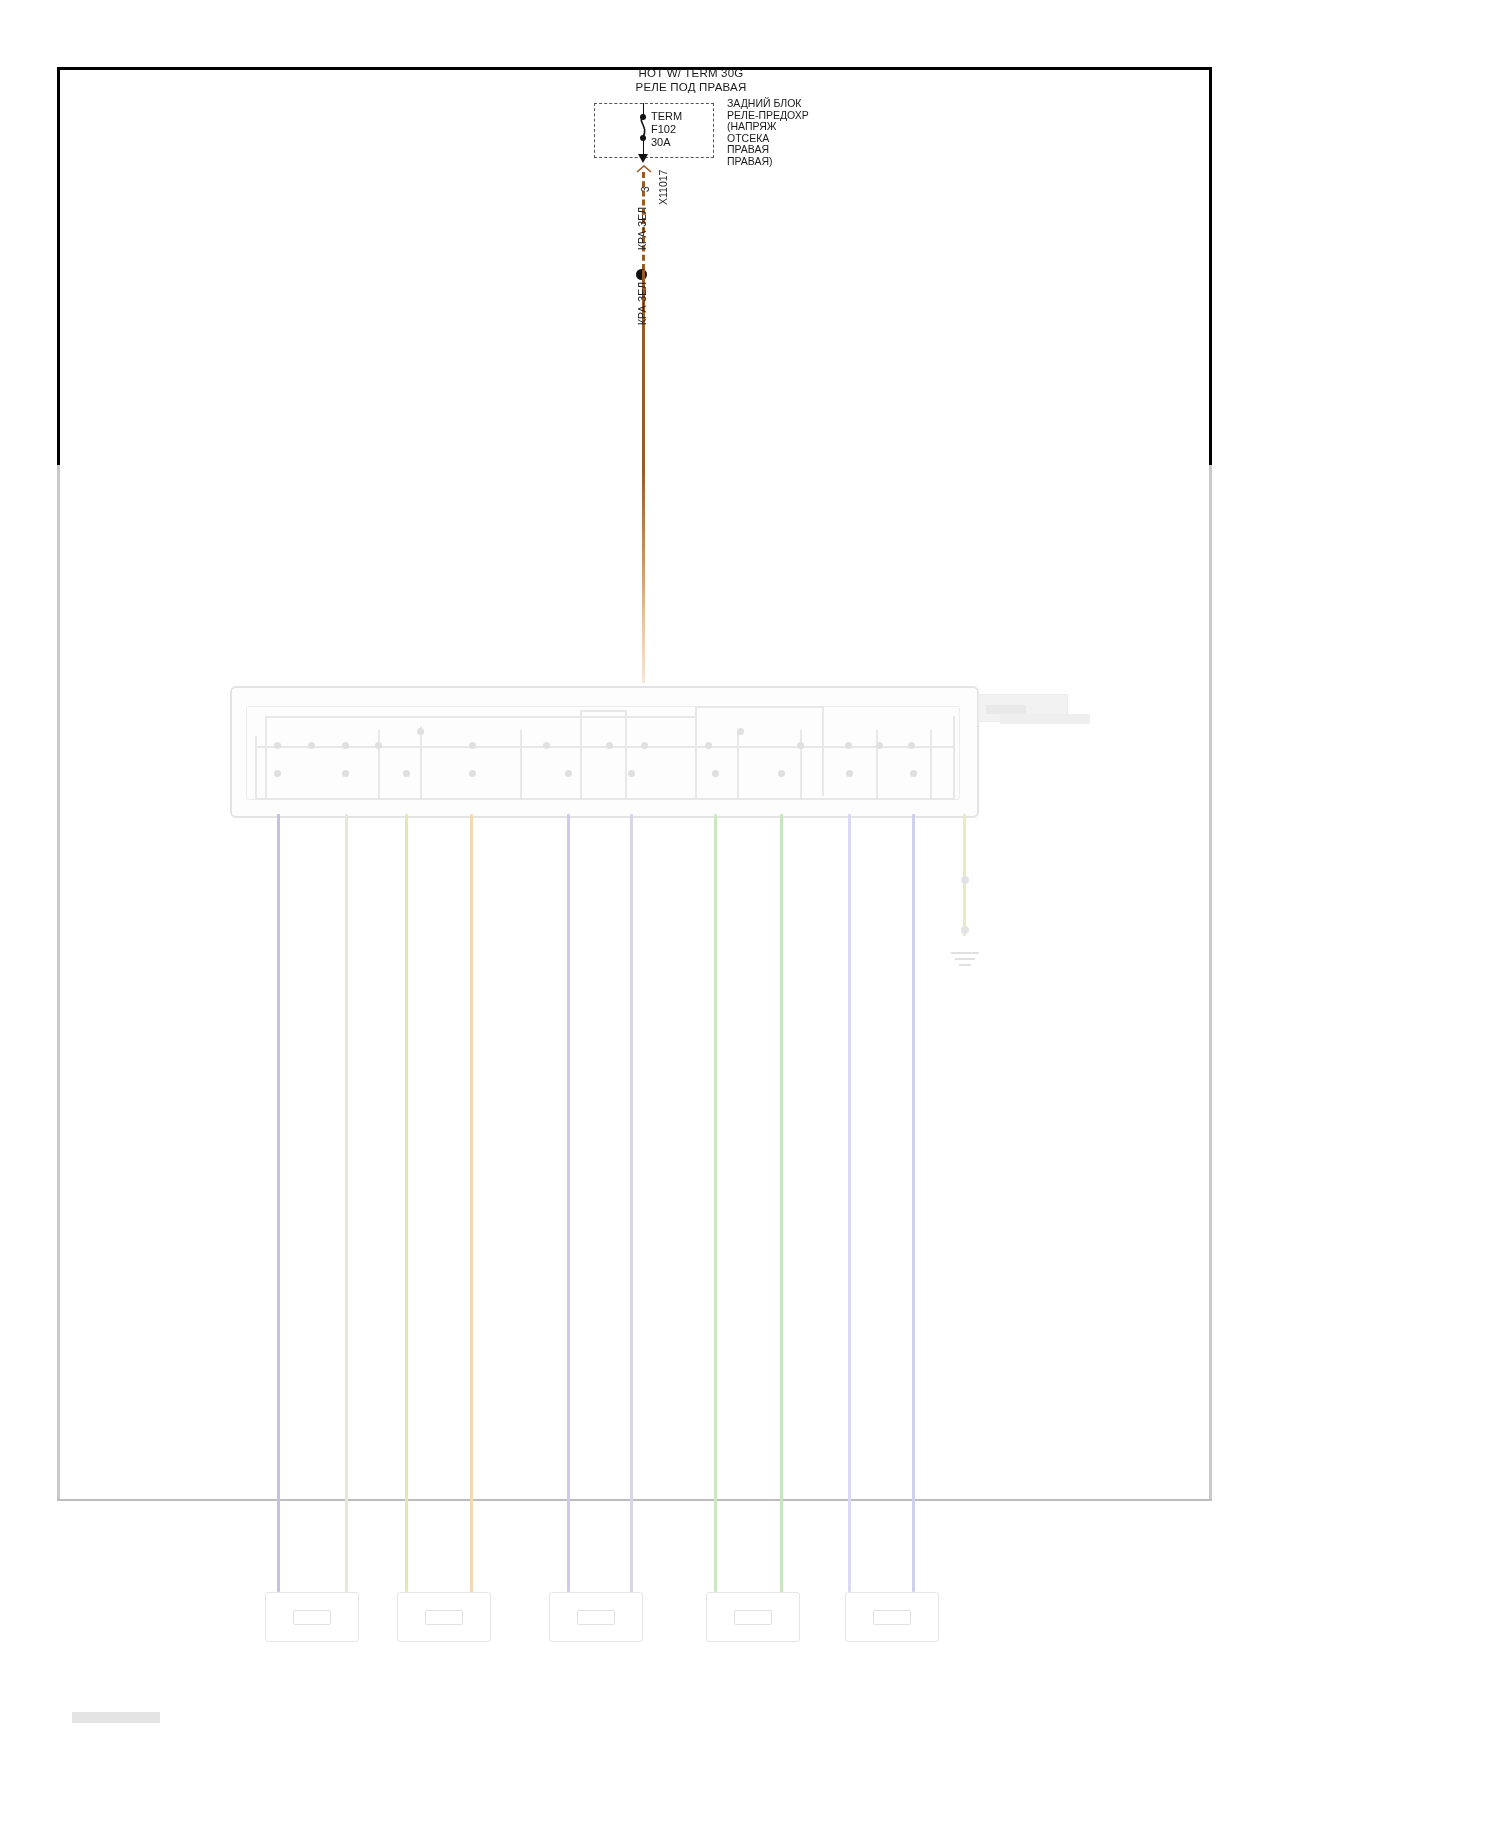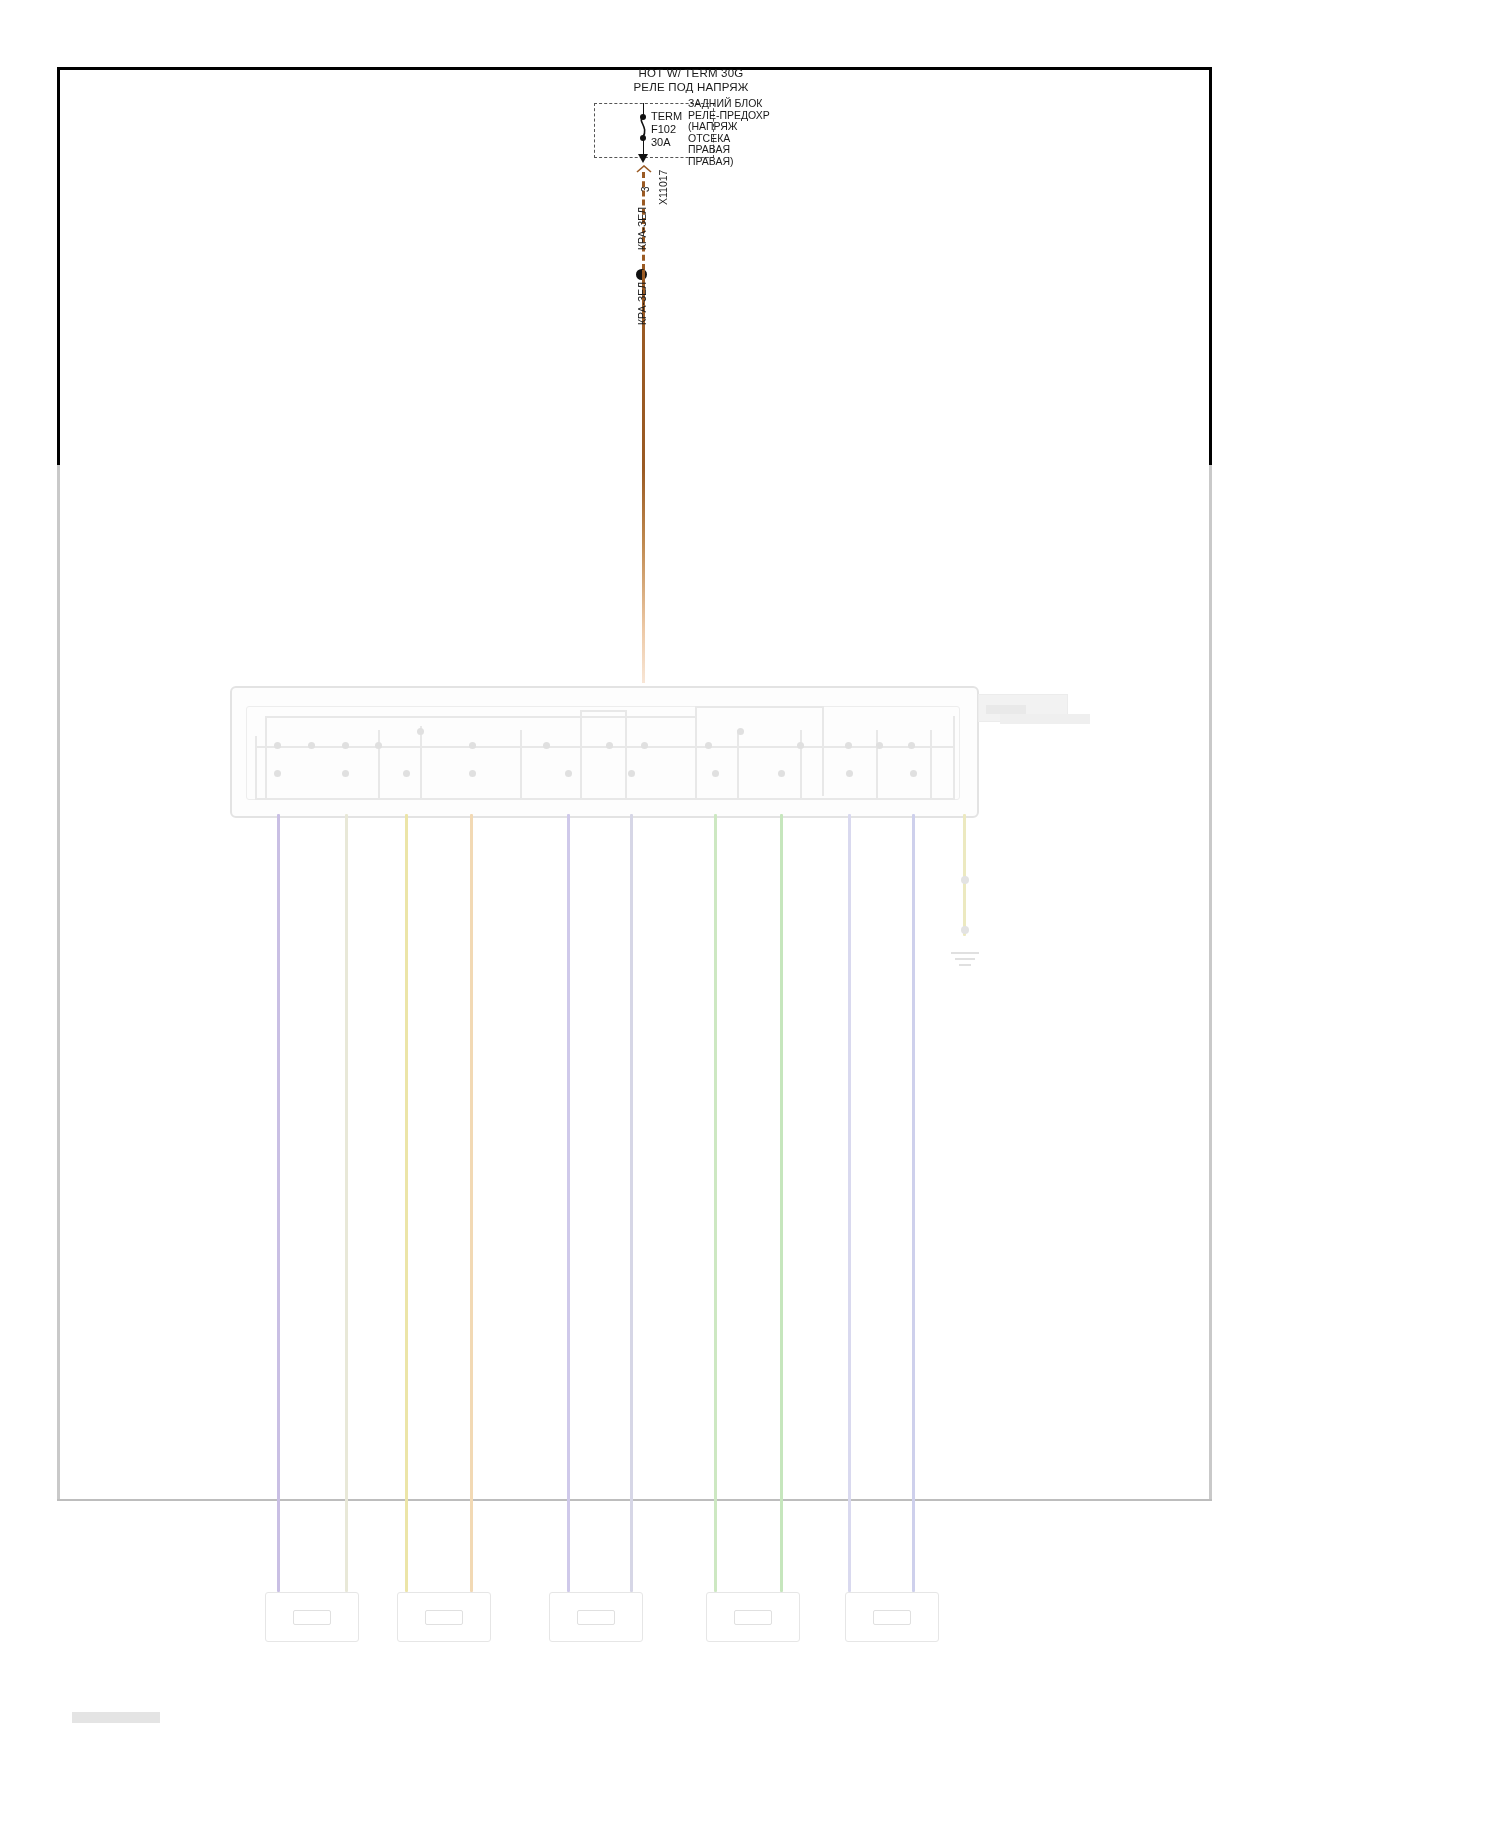--- a/index.html
+++ b/index.html
@@ -76,21 +76,21 @@
   }
   
   .fusebox-right-label{
     position:absolute;
     left:688px; top:98px;
     width:110px;
     font-size:10.5px;
     line-height:11.5px;
     color:#1a1a1a;
   }
-  .fusebox-right-label div{white-space:nowrap;}
+  .fusebox-right-label div{white-space:nowrap;margin-left:39px;}
 
   
   .fuse-wire-top{
     position:absolute;
     left:643px; top:103px;
     width:0; height:14px;
     border-left:1.6px solid #111;
   }
   .fuse-dot{
     position:absolute;
@@ -308,21 +308,21 @@
 <div id="page">
 
   <div class="frame-top"></div>
   <div class="frame-left-dark"></div>
   <div class="frame-right-dark"></div>
   <div class="frame-left-light"></div>
   <div class="frame-right-light"></div>
   <div class="frame-bottom"></div>
 
   <div class="hdr" id="hdr-hot">HOT W/ TERM 30G</div>
-  <div class="hdr" id="hdr-relay">РЕЛЕ ПОД НАПРЯЖ</div>
+  <div class="hdr" id="hdr-relay">РЕЛЕ ПОД ПРАВАЯ</div>
 
   <div class="fusebox"></div>
 
   <div class="fuse-wire-top"></div>
   <div class="fuse-dot" id="fuse-dot-a"></div>
   <svg class="fuse-squiggle" viewBox="0 0 14 22">
     <path d="M7 1 C 1 5, 13 11, 7 21" stroke="#111" stroke-width="1.6" fill="none"></path>
   </svg>
   <div class="fuse-dot" id="fuse-dot-b"></div>
   <div class="fuse-wire-bot"></div>

